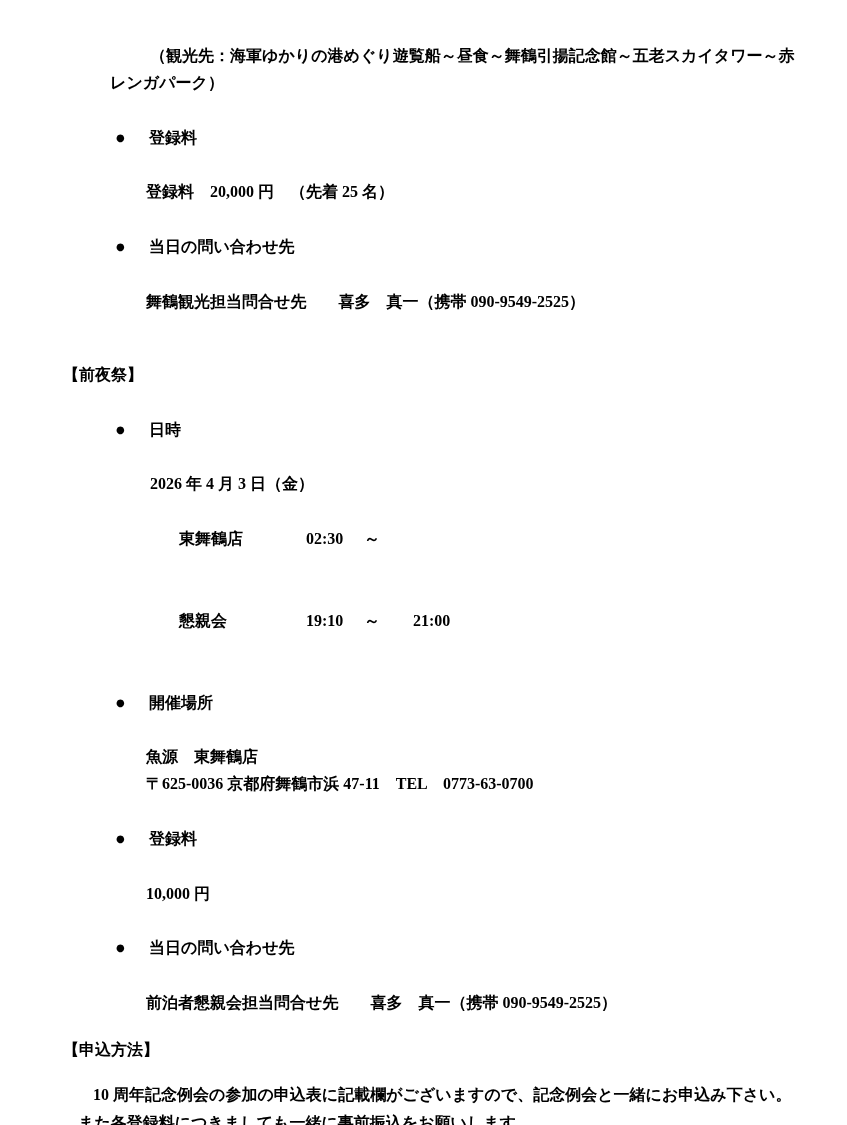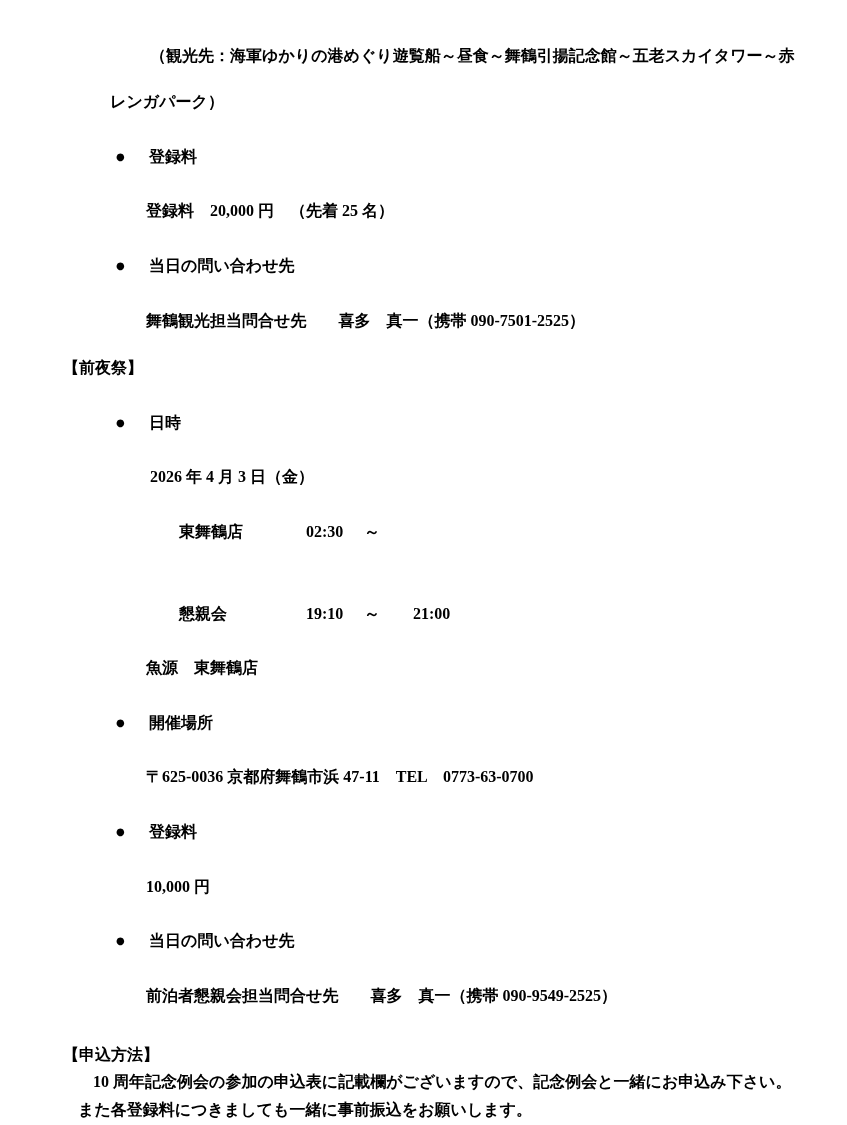--- a/index.html
+++ b/index.html
@@ -18,78 +18,78 @@
   .doc {
     padding: 42px 47px 0 63px;
   }
   .line {
     line-height: 27.3px;
     white-space: pre;
     font-weight: bold;
   }
   
   .ind-line1   { padding-left: 87px; }
-  .ind-line2   { padding-left: 47px; margin-top: 19px; }
+  .ind-line2   { padding-left: 47px; }
   .ind-bullet  { padding-left: 37px; }
   .ind-sub     { padding-left: 83px; }
   .ind-date    { padding-left: 87px; }
   .ind-time    { padding-left: 100px; }
-  .ind-pfirst  { padding-left: 30px; }
+  .ind-pfirst  { padding-left: 30px; margin-top: 18px; }
   .ind-pbody   { padding-left: 15px; }
 
   .bullet-glyph {
     display: inline-block;
     width: 33px;
     font-size: 10px;
     vertical-align: 2px;
     font-family: "DejaVu Sans", sans-serif;
   }
   .t-label { display: inline-block; width: 127px; }
   .t-val   { display: inline-block; width: 58px; }
   .t-tilde { display: inline-block; width: 49px; }
 
-  .gap-large  { margin-top: 20px; }
-  .gap-medium { margin-top: 32px; }
+  .gap-large  { margin-top: 46px; }
+  .gap-medium { margin-top: 20px; }
 </style>
 </head>
 <body>
 
 <div class="doc">
 
   <div class="line ind-line1">（観光先：海軍ゆかりの港めぐり遊覧船～昼食～舞鶴引揚記念館～五老スカイタワー～赤</div>
   <div class="line ind-line2">レンガパーク）</div>
 
   <div class="line ind-bullet">
     <span class="bullet-glyph">●</span><span>登録料</span>
   </div>
   <div class="line ind-sub">登録料　20,000 円　（先着 25 名）</div>
 
   <div class="line ind-bullet">
     <span class="bullet-glyph">●</span><span>当日の問い合わせ先</span>
   </div>
-  <div class="line ind-sub">舞鶴観光担当問合せ先　　喜多　真一（携帯 090-7501-2525）</div>
+  <div class="line ind-sub">舞鶴観光担当問合せ先　　喜多　真一（携帯 090-9549-2525）</div>
 
   <div class="line gap-large">【前夜祭】</div>
 
   <div class="line ind-bullet">
     <span class="bullet-glyph">●</span><span>日時</span>
   </div>
   <div class="line ind-date">2026 年 4 月 3 日（金）</div>
 
   <div class="line ind-time">
     <span class="t-label">東舞鶴店</span><span class="t-val">02:30</span><span class="t-tilde">～</span><span></span>
   </div>
   <div class="line ind-time">
     <span class="t-label">懇親会</span><span class="t-val">19:10</span><span class="t-tilde">～</span><span>21:00</span>
   </div>
 
-  <div class="line ind-sub">魚源　東舞鶴店</div>
   <div class="line ind-bullet">
     <span class="bullet-glyph">●</span><span>開催場所</span>
   </div>
+  <div class="line ind-sub">魚源　東舞鶴店</div>
   <div class="line ind-sub">〒625-0036 京都府舞鶴市浜 47-11　TEL　0773-63-0700</div>
 
   <div class="line ind-bullet">
     <span class="bullet-glyph">●</span><span>登録料</span>
   </div>
   <div class="line ind-sub">10,000 円</div>
 
   <div class="line ind-bullet">
     <span class="bullet-glyph">●</span><span>当日の問い合わせ先</span>
   </div>

